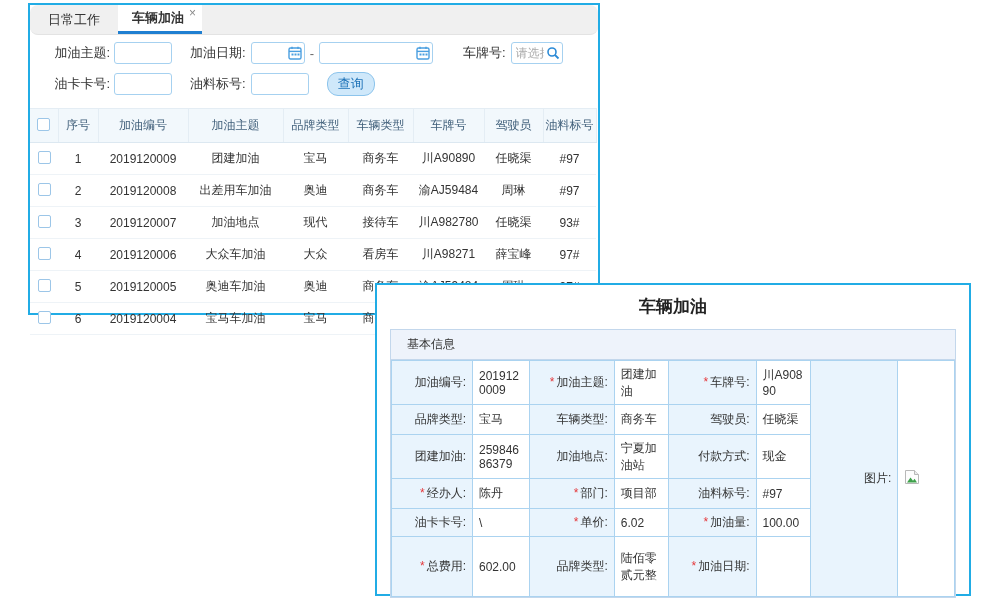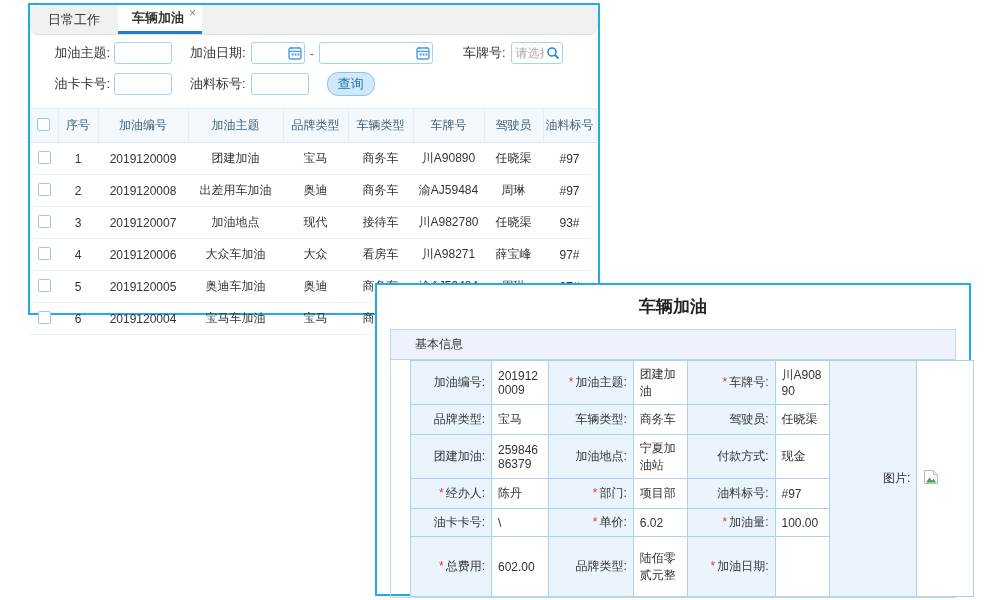--- a/index.html
+++ b/index.html
@@ -41,23 +41,23 @@
                   overflow:hidden; white-space:nowrap; color:#333; }
   td.link, .blue { color:#4691d8; }
   .cb { width:13px; height:13px; border:1px solid #9cc6e8; border-radius:2px; background:#fff;
         display:inline-block; cursor:pointer; }
 
   
   .dialog { position:absolute; left:375px; top:283px; width:596px; height:313px;
             border:2px solid #21ace5; background:#fff; z-index:5; padding:0 13px; }
   .dlg-title { text-align:center; font-size:17px; font-weight:bold; color:#222; margin:10px 0 11px; }
   .section { border:1px solid #c3d7ec; }
-  .section-header { background:#eef3fb; border-bottom:1px solid #c3d7ec; padding:6px 24px;
+  .section-header { background:#eef3fb; border-bottom:1px solid #c3d7ec; padding:6px 16px;
                     font-size:12px; color:#333; }
-  table.detail { border-collapse:collapse; width:100%; font-size:12px; table-layout:fixed;margin-left:19px; }
+  table.detail { border-collapse:collapse; width:100%; font-size:12px; table-layout:fixed; }
   table.detail td { border:1px solid #abd3f0; padding:3px 6px; color:#333; vertical-align:middle; }
   td.lbl { background:#e9f4fd; text-align:right; }
   td.val { background:#fff; text-align:left; word-break:break-all; }
   .star { color:#e5383b; margin-right:2px; }
   td.imgval { vertical-align:top; padding-top:4px; }
 </style>
 </head>
 <body>
 
 <div class="main-win">

